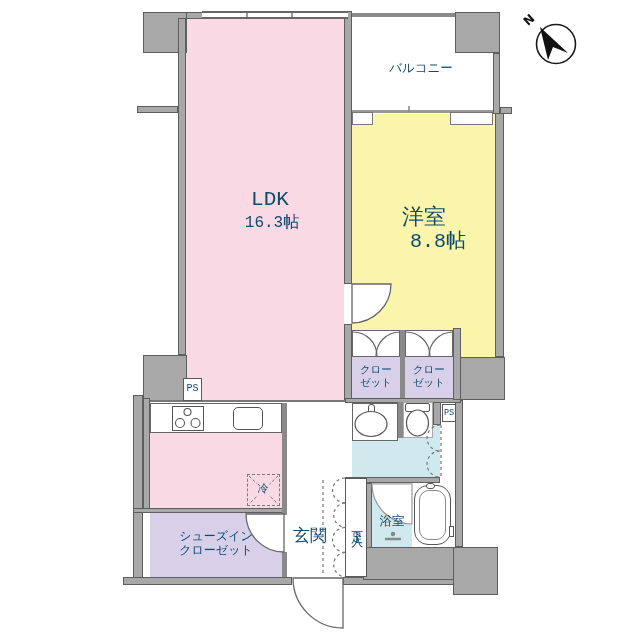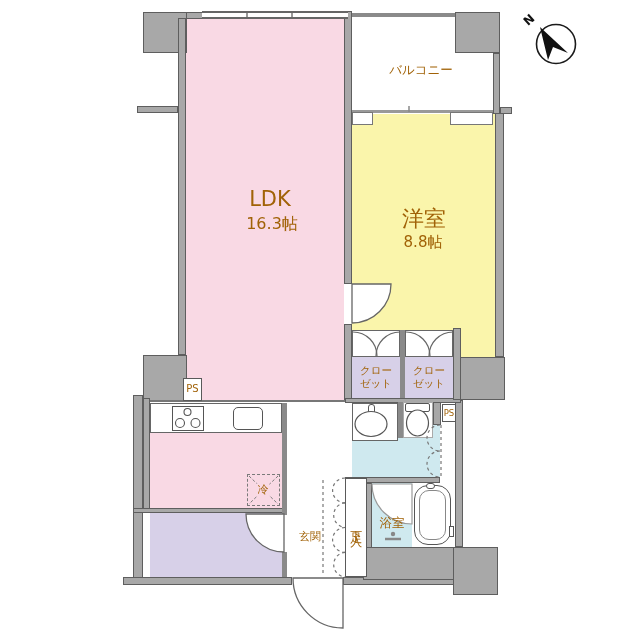--- a/index.html
+++ b/index.html
@@ -10,22 +10,22 @@
   }
   .room{position:absolute;}
   .room.pink{background:var(--c-ldk);}
   .room.yellow{background:var(--c-western);}
   .room.purple{background:var(--c-closet);}
   .room.blue{background:var(--c-water);}
   .w{position:absolute;background:var(--c-wall);box-shadow:inset 0 0 0 1px var(--c-wallline);}
   .wthin{position:absolute;background:#8a8a8a;}
   .box{position:absolute;background:#fff;border:1.5px solid #5a5a5a;box-sizing:border-box;}
   .boxlite{position:absolute;background:#fff;border:1px solid #777;box-sizing:border-box;}
-  .label{position:absolute;transform:translate(-50%,-50%);text-align:center;
-         white-space:nowrap;line-height:1.2;color:#a16207;}
+  .label{position:absolute;transform:translate(-50%,-50%);text-align:left;
+         white-space:nowrap;line-height:1.2;color:#0c4a6e;font-family:Liberation Mono, monospace;}
   .vert{writing-mode:vertical-rl;text-orientation:upright;letter-spacing:2px;}
   .winband{position:absolute;background:#fff;border-top:2px solid #666;border-bottom:2px solid #666;box-sizing:border-box;}
   .windiv{position:absolute;top:0;bottom:0;width:2px;background:#999;}
   .fridge{position:absolute;border:1.6px dashed #7a7a7a;box-sizing:border-box;}
   svg.overlay{position:absolute;left:0;top:0;pointer-events:none;}
 </style>
 </head>
 <body>
 
 <div class="plan">
@@ -153,30 +153,34 @@
     <g>
       <circle cx="556" cy="44" r="19.5" fill="none" stroke="#1a1a1a" stroke-width="1.6"></circle>
       <polygon points="540,27 568,53 553,47 548,60" fill="#111"></polygon>
       <text x="529" y="24" font-size="12" font-weight="bold" fill="#111" transform="rotate(-42 529 20)" text-anchor="middle">N</text>
     </g>
   </svg>
 
   <div class="label" style="left:270px;top:200px;font-size:21px;">LDK</div>
   <div class="label" style="left:272px;top:224px;font-size:16px;">16.3帖</div>
   <div class="label" style="left:424px;top:219px;font-size:22px;">洋室</div>
-  <div class="label" style="left:423px;top:242px;font-size:15px;">8.8帖</div>
+  <div class="label" style="left:438px;top:242px;font-size:20px;">8.8帖</div>
   <div class="label" style="left:421px;top:69px;font-size:12.5px;">バルコニー</div>
   <div class="label" style="left:376px;top:377px;font-size:10.5px;">
     <span>クロー</span><br>
     <span>ゼット</span>
   </div>
   <div class="label" style="left:429px;top:377px;font-size:10.5px;">
     <span>クロー</span><br>
     <span>ゼット</span>
   </div>
-  <div class="label" style="left:310px;top:537px;font-size:11px;">玄関</div>
+  <div class="label" style="left:216px;top:544px;font-size:12px;">
+    <span>シューズイン</span><br>
+    <span>クローゼット</span>
+  </div>
+  <div class="label" style="left:310px;top:537px;font-size:17px;">玄関</div>
   <div class="label vert" style="left:356px;top:524px;font-size:12px;">下足入</div>
   <div class="label" style="left:392px;top:522px;font-size:12.5px;">浴室</div>
   <div class="label" style="left:263px;top:490px;font-size:11px;background:var(--c-ldk);padding:0 1px;">冷</div>
   <div class="label" style="left:192.5px;top:389px;font-size:10px;">PS</div>
   <div class="label" style="left:449px;top:413px;font-size:8.5px;">PS</div>
 
 </div>
 
 </body></html>

